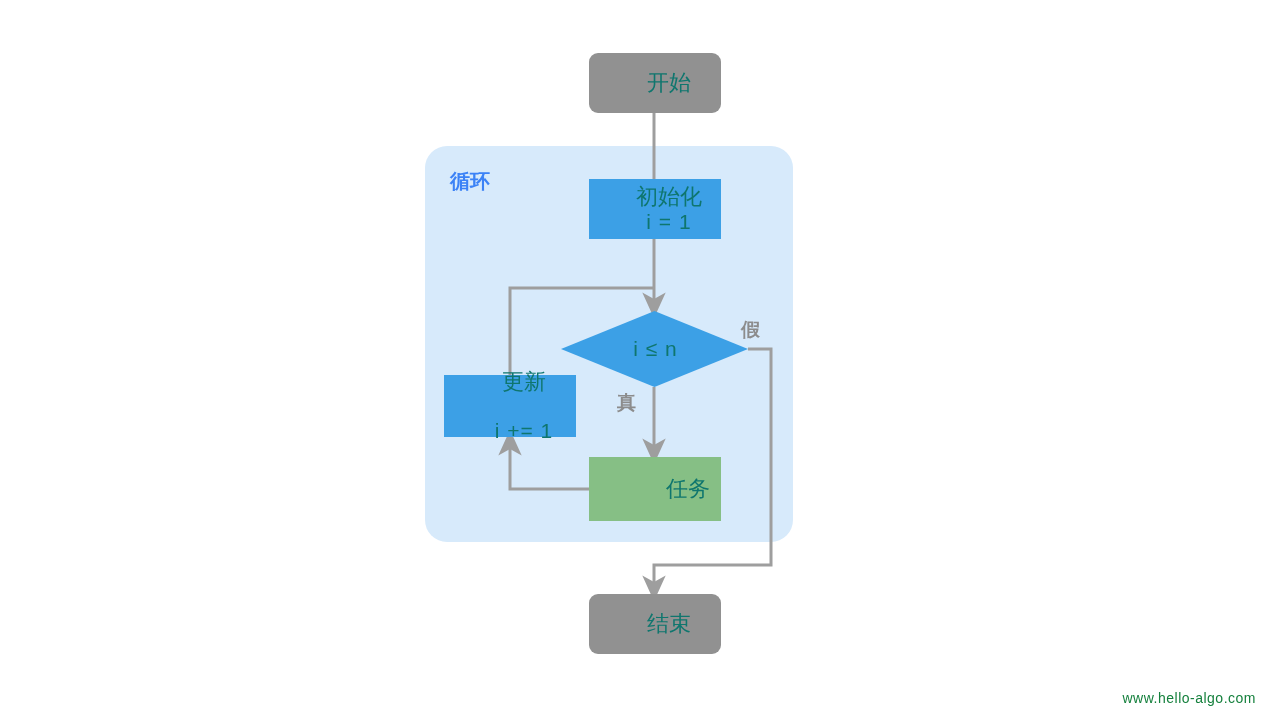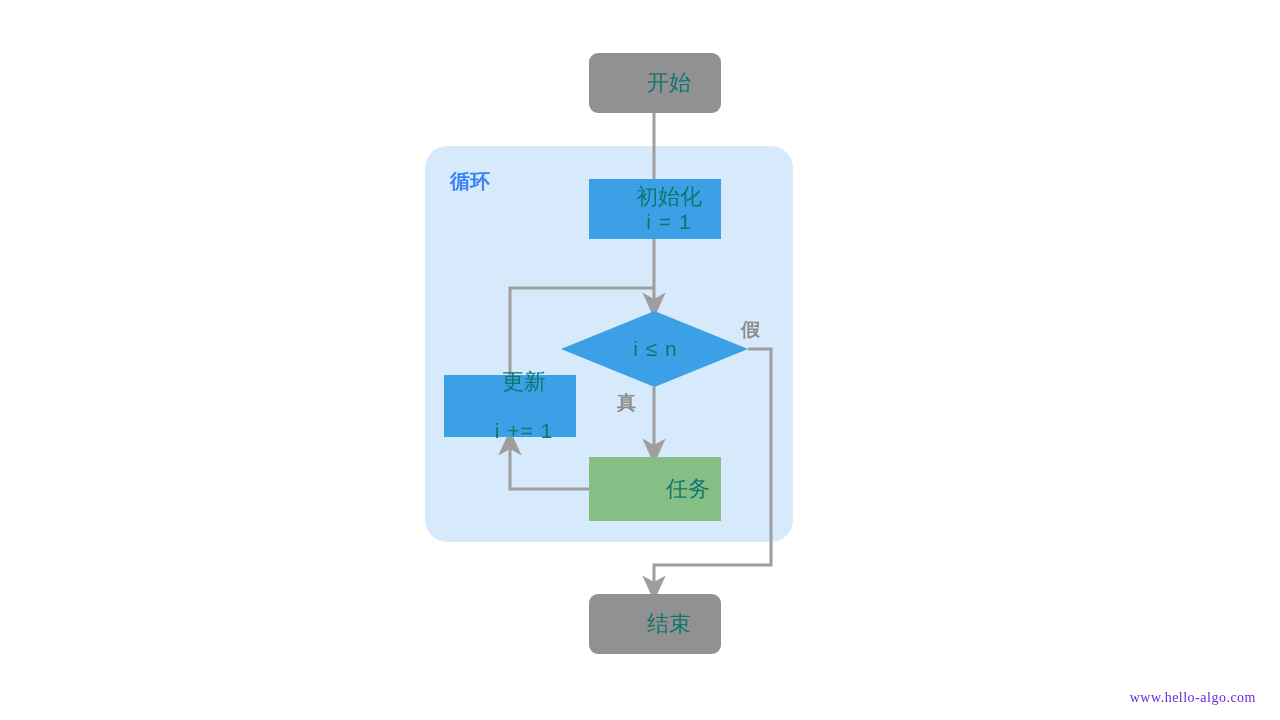--- a/index.html
+++ b/index.html
@@ -58,22 +58,22 @@
     position: absolute;
     color: #3b82f6;
     font-family: Liberation Mono, monospace;
     font-size: 20px;
     font-weight: bold;
   }
   .watermark {
     position: absolute;
     right: 24px;
     bottom: 14px;
-    color: #6d28d9;
-    font-family: Liberation Serif, serif;
+    color: #15803d;
+    font-family: Liberation Sans, sans-serif;
     font-size: 14px;
     letter-spacing: 0.5px;
   }
 </style>
 </head>
 <body>
 
 <div id="canvas">
 
   <svg id="flow-svg" viewBox="0 0 1280 720" xmlns="http://www.w3.org/2000/svg">

